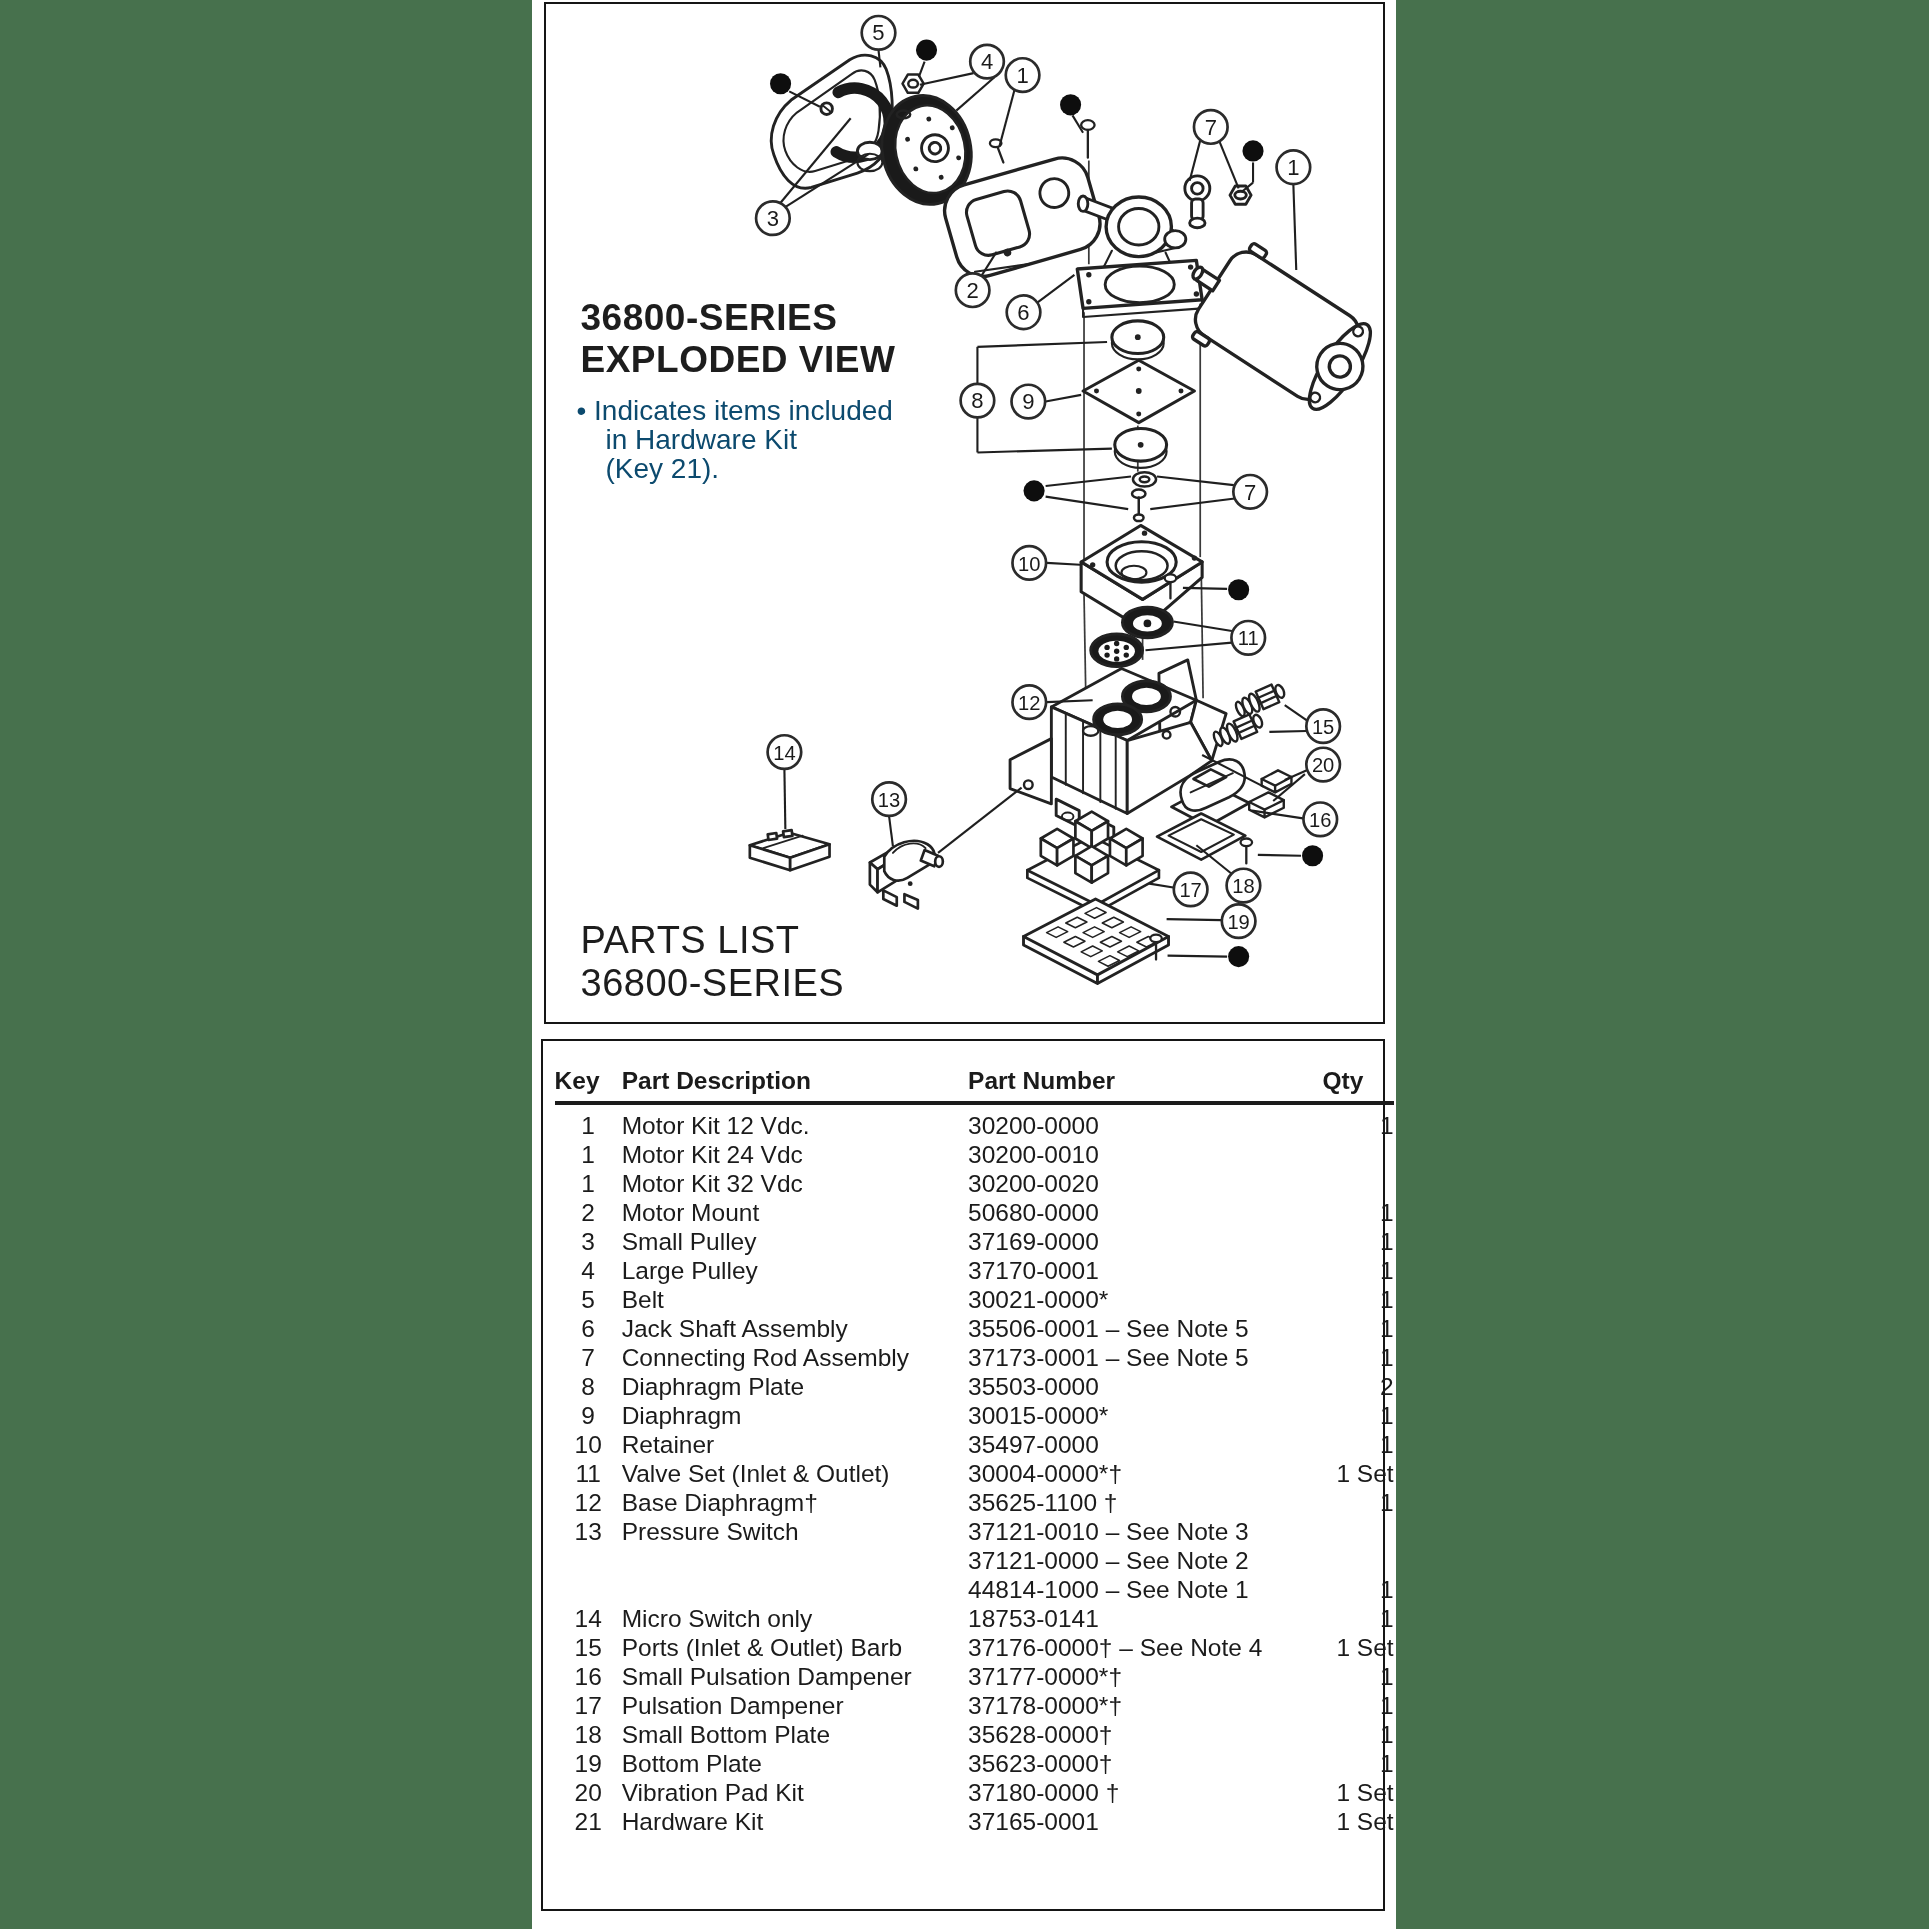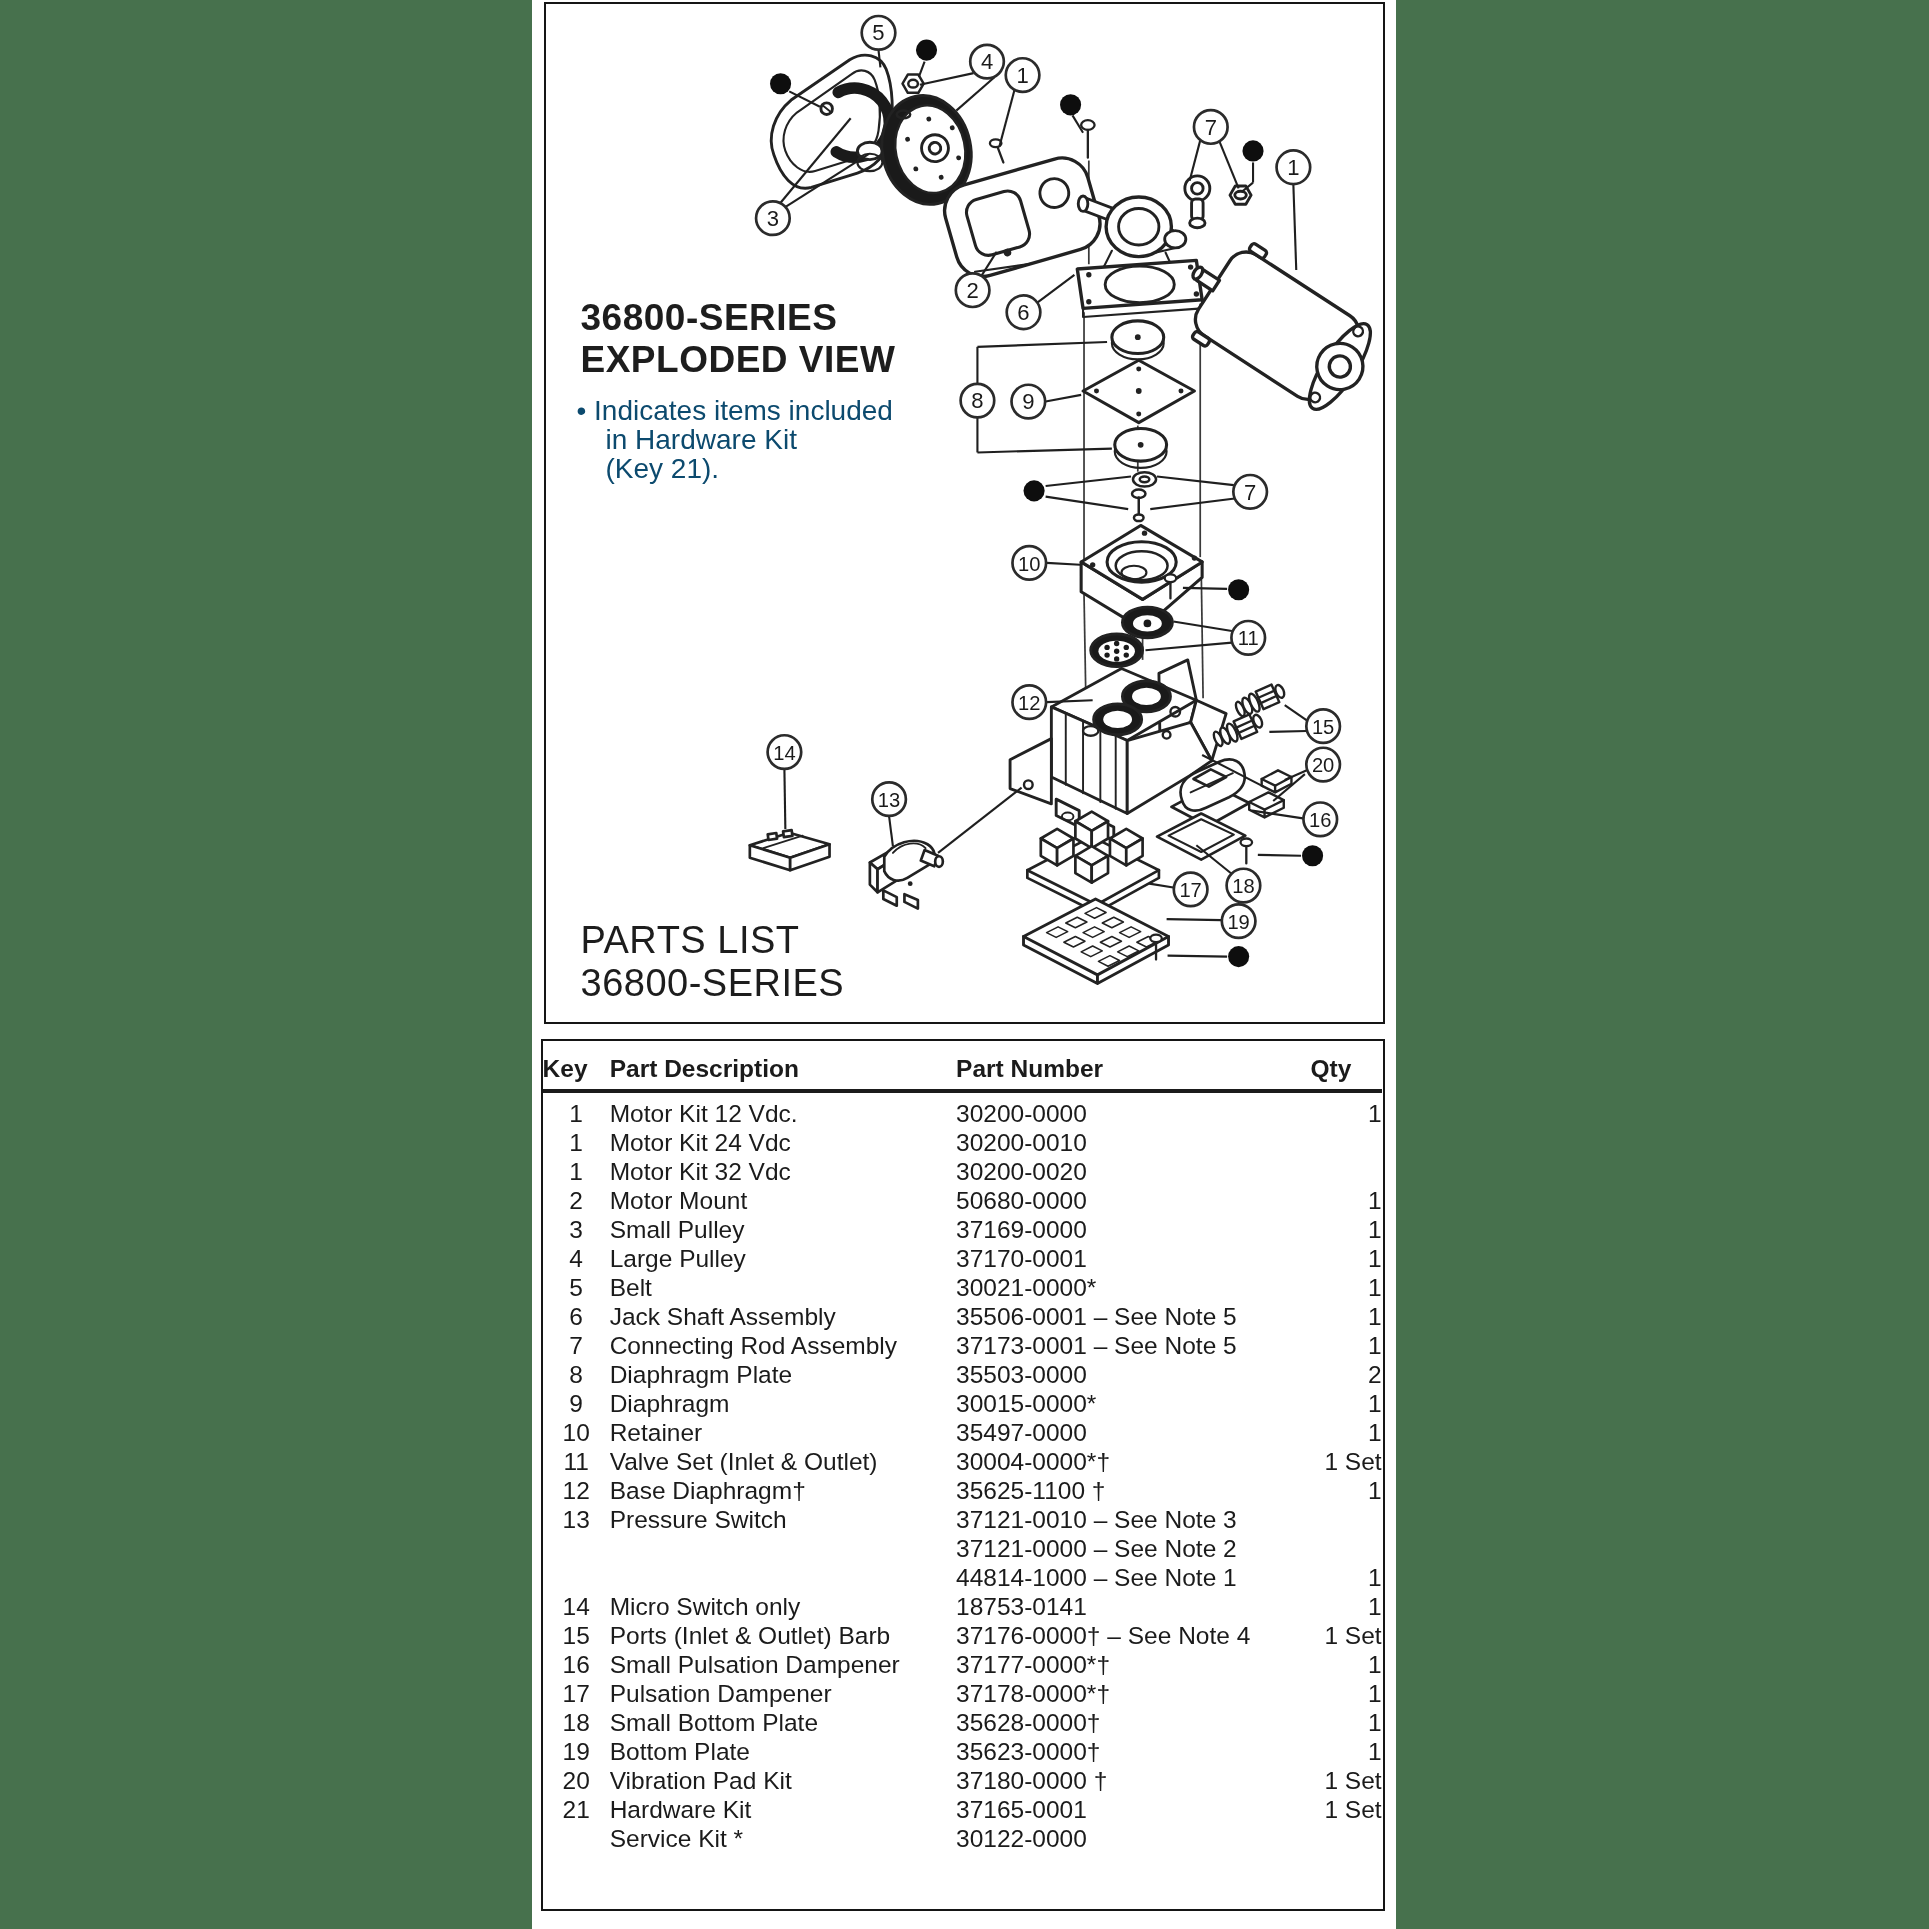--- a/index.html
+++ b/index.html
@@ -19,21 +19,21 @@
   }
   .diagram-box{left:11.5px;top:1.9px;width:841px;height:1022px;}
   .table-box{left:8.6px;top:1039px;width:844px;height:872px;}
   .diagram-box svg{position:absolute;left:0;top:0;width:835px;height:1016px;display:block;}
 
   .d-title{position:absolute;left:35px;top:293px;font-weight:700;font-size:37px;line-height:42px;letter-spacing:0.5px;color:#1d1d1d;}
   .d-note{position:absolute;left:31px;top:392px;font-size:28px;line-height:29px;color:#0c4a6e;}
   .d-note .indent{padding-left:29px;display:block;}
   .d-footer{position:absolute;left:35px;top:915px;font-weight:400;font-size:38px;line-height:43px;letter-spacing:0.5px;color:#1d1d1d;}
 
-  table.parts{border-collapse:collapse;table-layout:fixed;width:839px;margin:0;}
+  table.parts{border-collapse:collapse;table-layout:fixed;width:839px;margin:12px;}
   table.parts th,table.parts td{white-space:nowrap;overflow:hidden;font-size:24.5px;padding:0;vertical-align:bottom;}
   table.parts thead th{height:42px;border-bottom:4.8px solid #1b1b1b;font-weight:700;text-align:left;padding-bottom:5.8px;}
   col.c-key{width:67px;} col.c-desc{width:346px;} col.c-num{width:354px;} col.c-qty{width:71px;}
   th.col-key{text-align:center;}
   th.col-qty{text-align:right;padding-right:15.4px;}
   tbody td{height:29px;vertical-align:middle;}
   td.col-key{text-align:center;}
   td.col-desc{padding-left:16.3px;}
   td.col-num{padding-left:19px;}
   td.col-qty{text-align:right;padding-right:3.8px;}
@@ -660,24 +660,18 @@
             <td class="col-desc">Vibration Pad Kit</td>
             <td class="col-num">37180-0000 †</td>
             <td class="col-qty">1 Set</td>
           </tr>
           <tr>
             <td class="col-key">21</td>
             <td class="col-desc">Hardware Kit</td>
             <td class="col-num">37165-0001</td>
             <td class="col-qty">1 Set</td>
           </tr>
-          <tr>
-            <td class="col-key"></td>
-            <td class="col-desc">Service Kit *</td>
-            <td class="col-num">30122-0000</td>
-            <td class="col-qty"></td>
-          </tr>
         </tbody>
     </table>
   </div>
 
 </div>
 
 
 </body></html>

